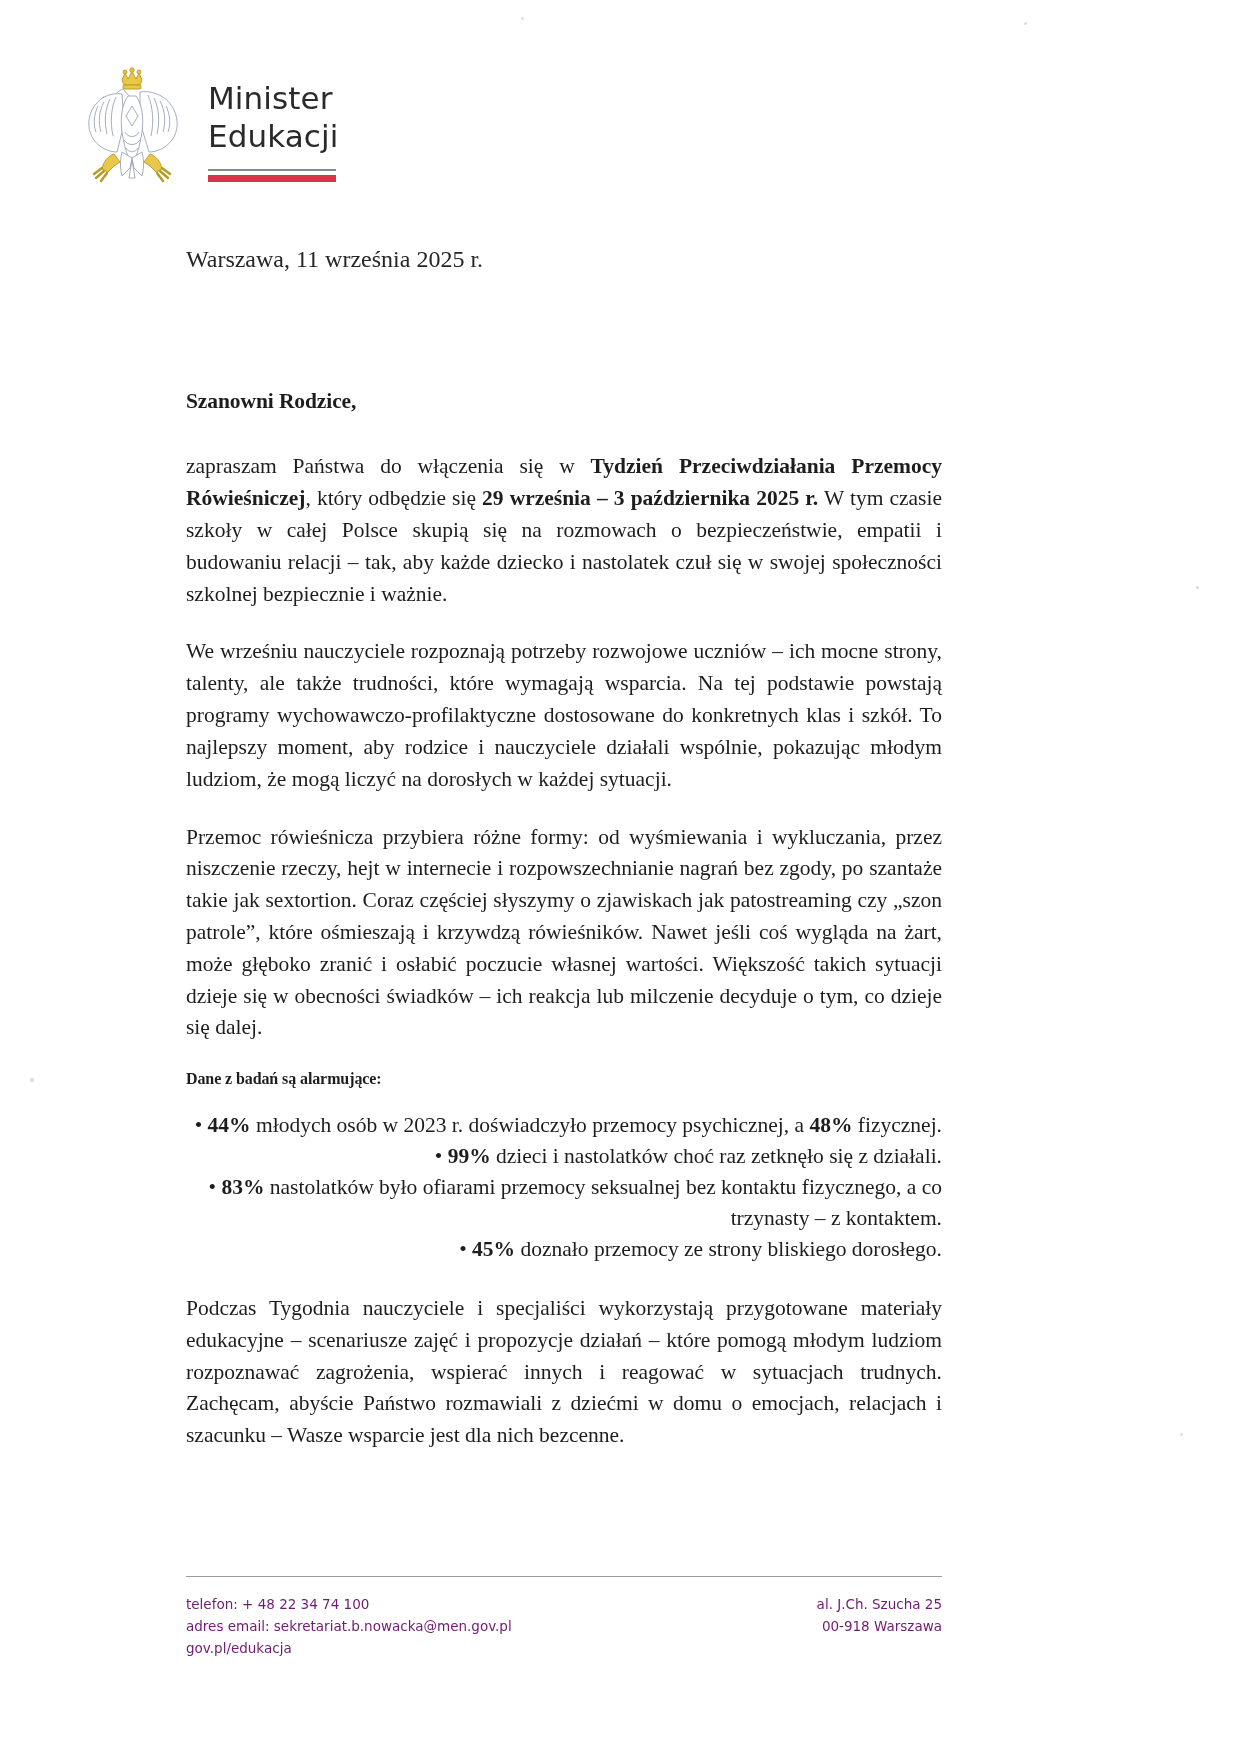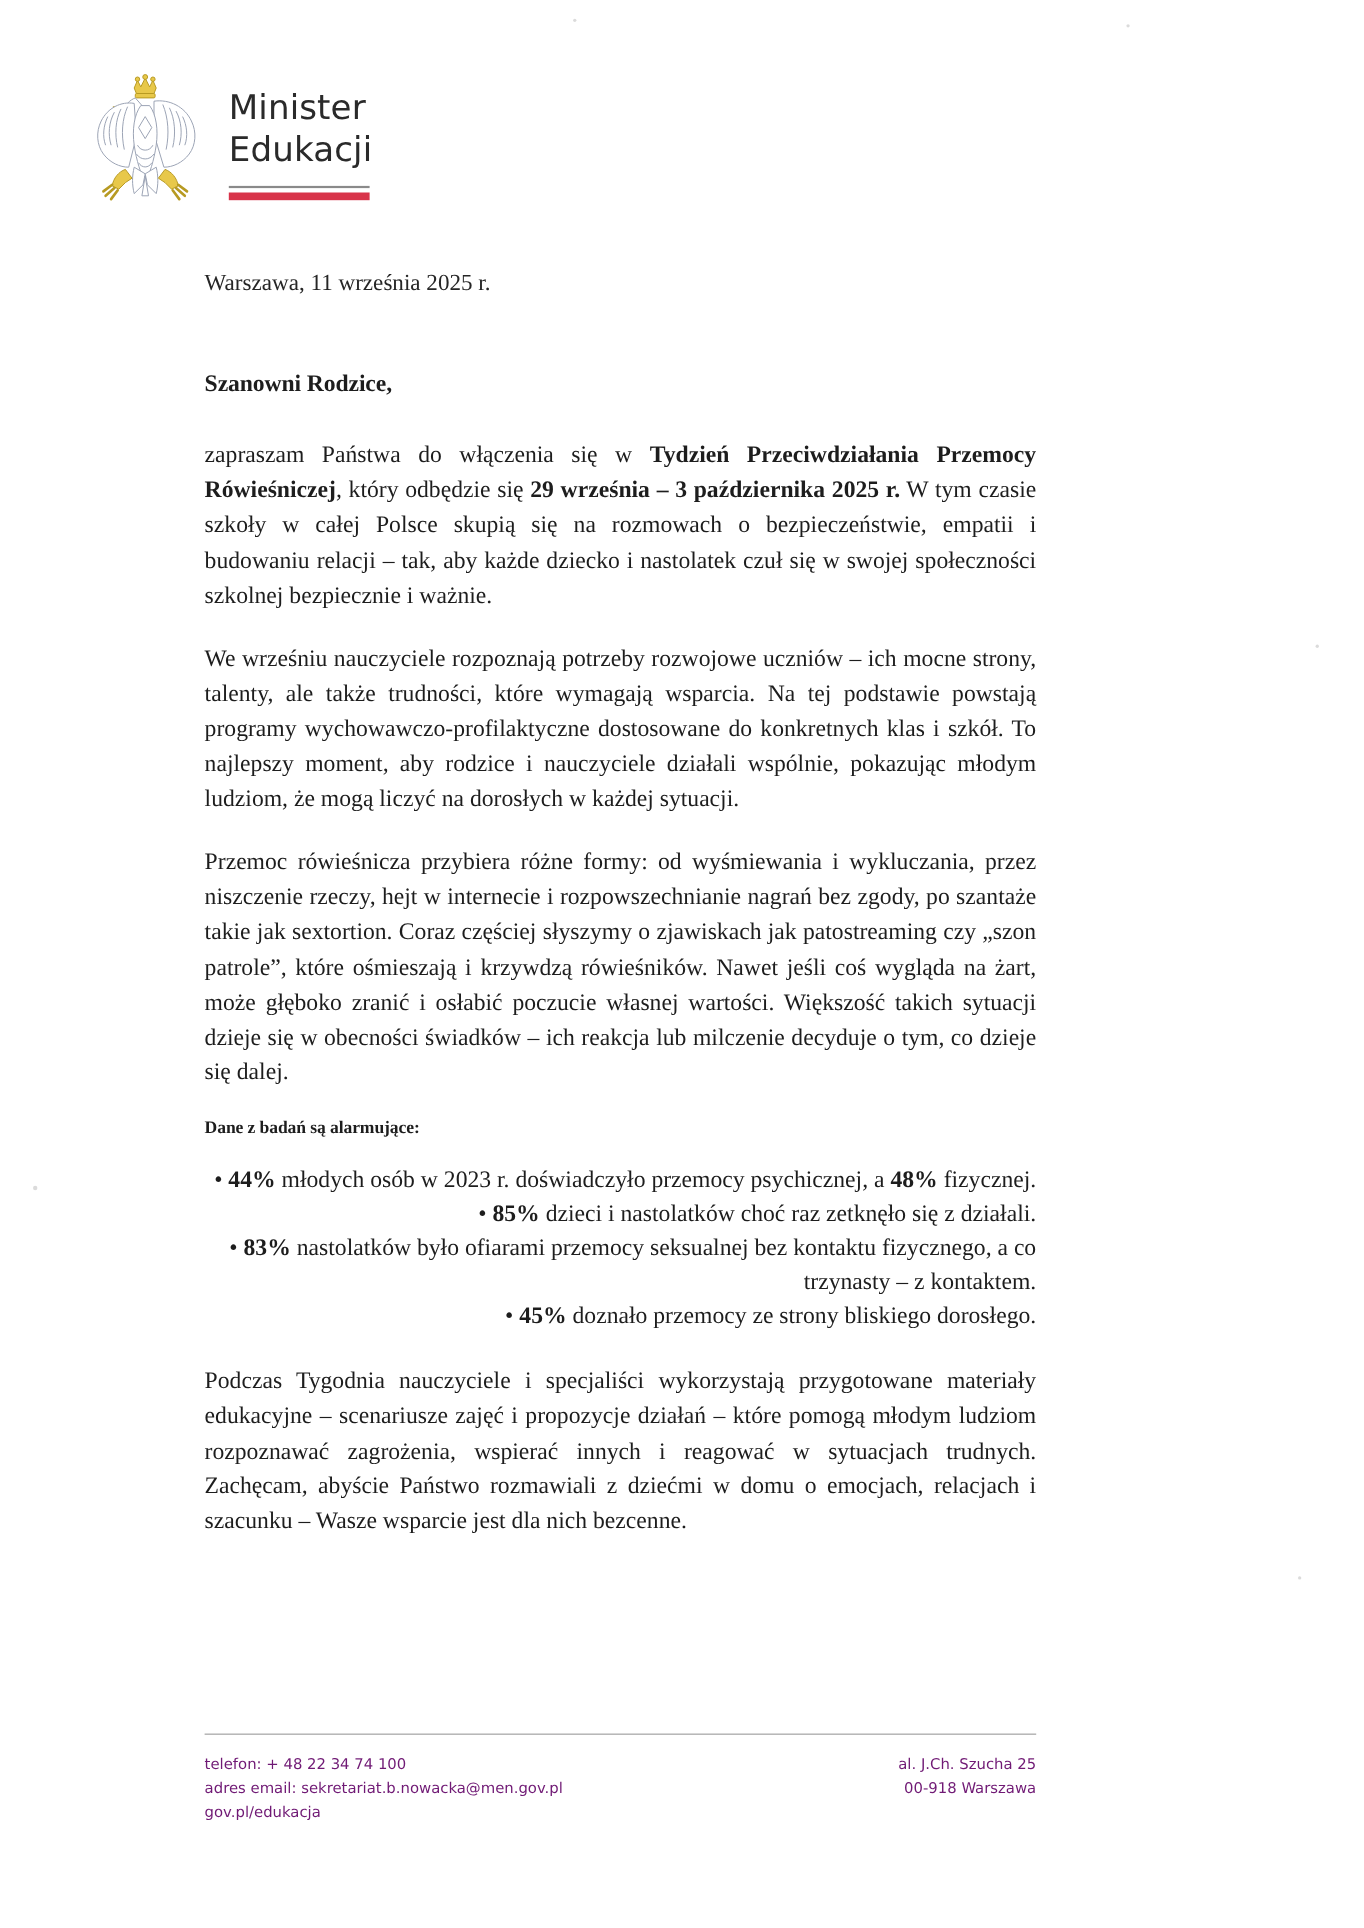--- a/index.html
+++ b/index.html
@@ -64,29 +64,29 @@
   }
 
   
   .content {
     position: absolute;
     left: 186px;
     top: 243px;
     width: 756px;
   }
   .datefield {
-    font-size: 21px;
+    font-size: 24px;
     line-height: 1.35;
     color: #262626;
     margin-bottom: 4px;
   }
   .salutation {
     font-size: 21.5px;
     font-weight: bold;
-    margin-top: 65px;
+    margin-top: 114px;
     letter-spacing: -0.1px;
   }
   p.para {
     font-size: 21.5px;
     line-height: 1.48;
     text-align: justify;
     margin: 0 0 26px 0;
     hyphens: none;
   }
   p.first-para { margin-top: 37px; }
@@ -212,21 +212,21 @@
     <p class="para first-para"><span>zapraszam Państwa do włączenia się w </span><span class="bold">Tydzień Przeciwdziałania Przemocy Rówieśniczej</span><span>, który odbędzie się </span><span class="bold">29 września – 3 października 2025 r.</span><span> W tym czasie szkoły w całej Polsce skupią się na rozmowach o bezpieczeństwie, empatii i budowaniu relacji – tak, aby każde dziecko i nastolatek czuł się w swojej społeczności szkolnej bezpiecznie i ważnie.</span></p>
 
     <p class="para">We wrześniu nauczyciele rozpoznają potrzeby rozwojowe uczniów – ich mocne strony, talenty, ale także trudności, które wymagają wsparcia. Na tej podstawie powstają programy wychowawczo-profilaktyczne dostosowane do konkretnych klas i szkół. To najlepszy moment, aby rodzice i nauczyciele działali wspólnie, pokazując młodym ludziom, że mogą liczyć na dorosłych w każdej sytuacji.</p>
 
     <p class="para">Przemoc rówieśnicza przybiera różne formy: od wyśmiewania i wykluczania, przez niszczenie rzeczy, hejt w internecie i rozpowszechnianie nagrań bez zgody, po szantaże takie jak sextortion. Coraz częściej słyszymy o zjawiskach jak patostreaming czy „szon patrole”, które ośmieszają i krzywdzą rówieśników. Nawet jeśli coś wygląda na żart, może głęboko zranić i osłabić poczucie własnej wartości. Większość takich sytuacji dzieje się w obecności świadków – ich reakcja lub milczenie decyduje o tym, co dzieje się dalej.</p>
 
     <h3 class="subhead">Dane z badań są alarmujące:</h3>
 
     <ul class="stats">
       <li><span>•</span> <span class="bold">44%</span><span> młodych osób w 2023 r. doświadczyło przemocy psychicznej, a </span><span class="bold">48%</span><span> fizycznej.</span></li>
-      <li><span>•</span> <span class="bold">85%</span><span> dzieci i nastolatków choć raz zetknęło się z działali.</span></li>
+      <li><span>•</span> <span class="bold">99%</span><span> dzieci i nastolatków choć raz zetknęło się z działali.</span></li>
       <li><span>•</span> <span class="bold">83%</span><span> nastolatków było ofiarami przemocy seksualnej bez kontaktu fizycznego, a co trzynasty – z kontaktem.</span></li>
       <li><span>•</span> <span class="bold">45%</span><span> doznało przemocy ze strony bliskiego dorosłego.</span></li>
     </ul>
 
     <p class="para">Podczas Tygodnia nauczyciele i specjaliści wykorzystają przygotowane materiały edukacyjne – scenariusze zajęć i propozycje działań – które pomogą młodym ludziom rozpoznawać zagrożenia, wspierać innych i reagować w sytuacjach trudnych. Zachęcam, abyście Państwo rozmawiali z dziećmi w domu o emocjach, relacjach i szacunku – Wasze wsparcie jest dla nich bezcenne.</p>
 
   </div>
 
   <div class="footer">
     <div class="footer-rule"></div>

